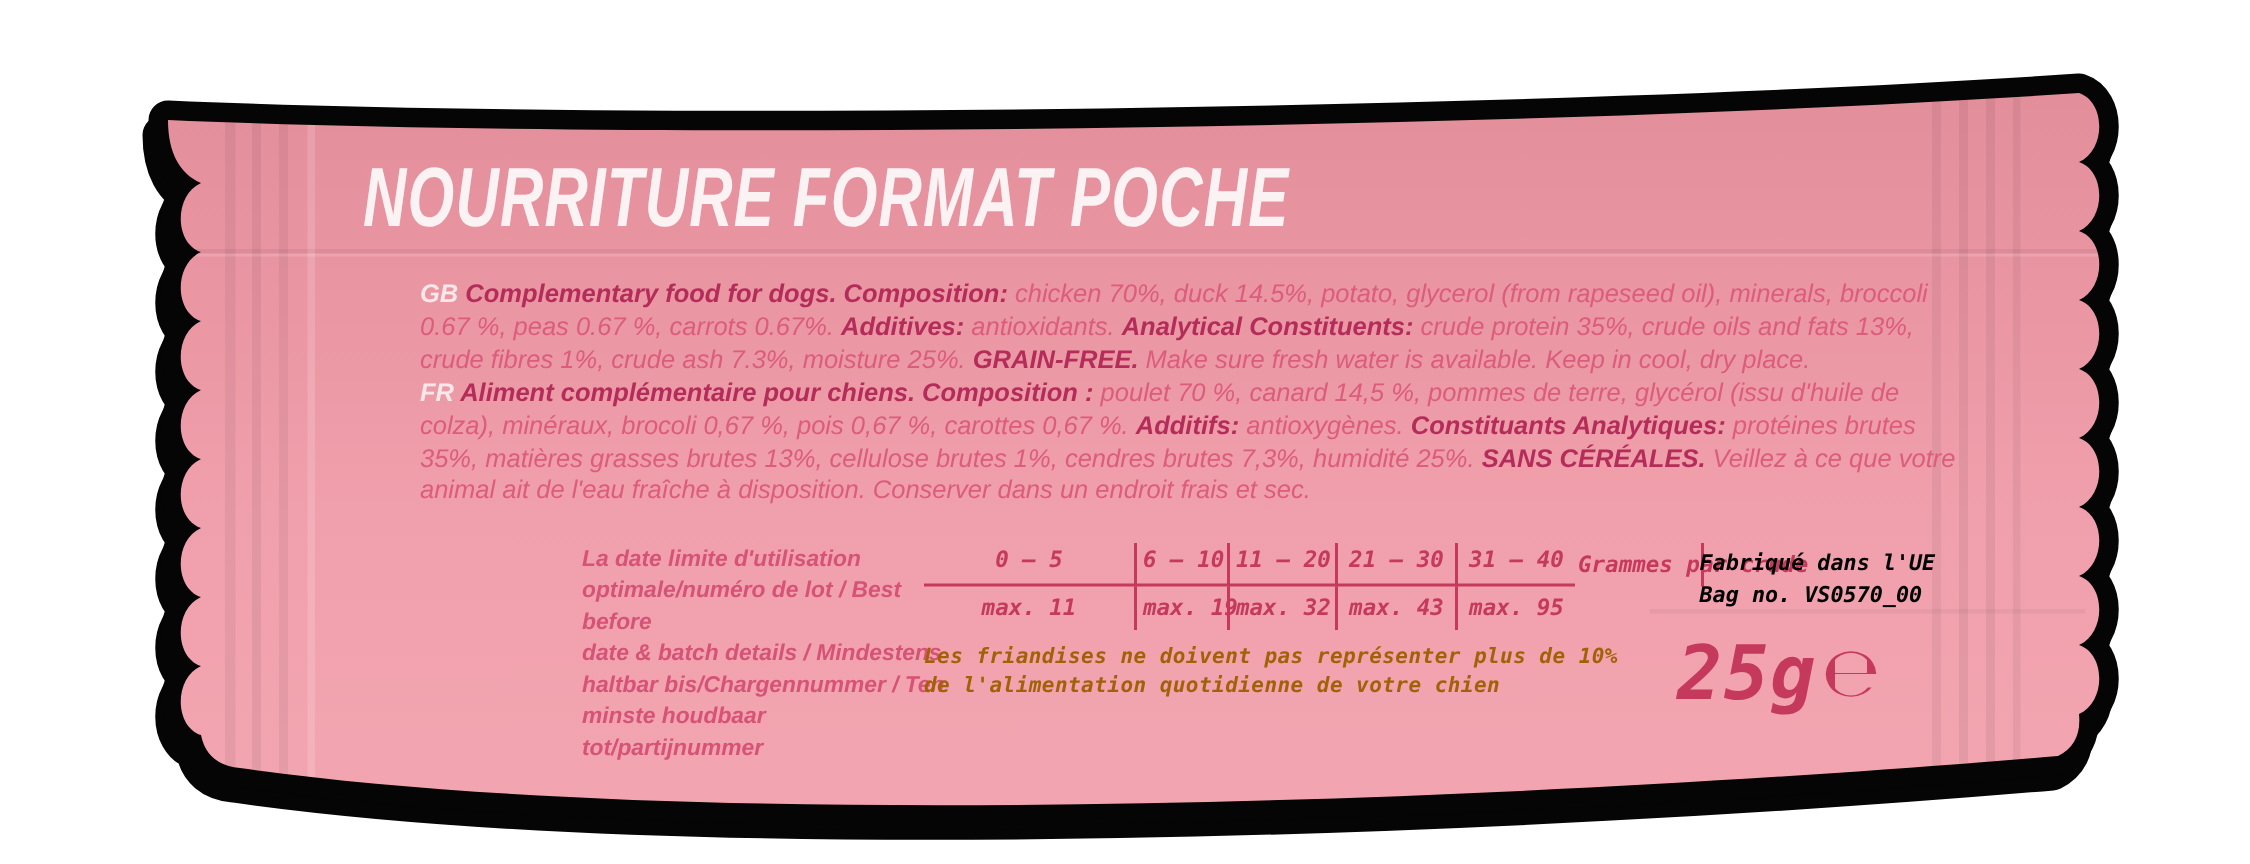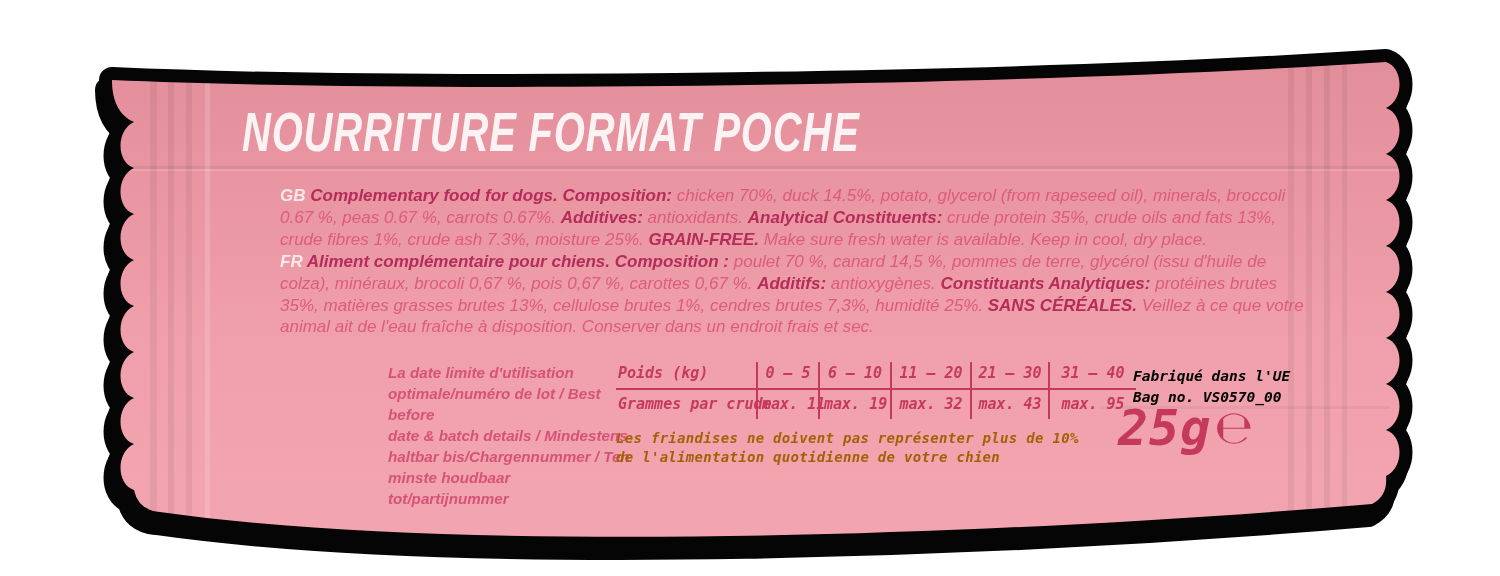--- a/index.html
+++ b/index.html
@@ -77,21 +77,21 @@
   
   .origin{
     left:1133px;top:366px;
     font-family:"DejaVu Sans Mono", monospace;
     font-size:14.5px;line-height:20.5px;font-weight:700;
     color:#000000;white-space:nowrap;
   }
 
   
   .weight{
-    left:1118px;top:399px;
+    left:1118px;top:420px;
     font-family:"DejaVu Sans Mono", monospace;
     font-size:50px;font-weight:700;color:#c5395d;
     letter-spacing:1px;white-space:nowrap;
   }
   .weight .esign{
     font-family:"DejaVu Sans", sans-serif;
     font-weight:400;font-size:46px;
     position:relative;top:-2px;margin-left:3px;color:#c5395d;
   }
 </style>
@@ -151,21 +151,20 @@
 
   <div class="abs para para-fr"><span class="seg-w">FR </span><span class="seg-b">Aliment complémentaire pour chiens. Composition :</span><span class="seg-r"> poulet 70 %, canard 14,5 %, pommes de terre, glycérol (issu d'huile de colza), minéraux, brocoli 0,67 %, pois 0,67 %, carottes 0,67 %. </span><span class="seg-b">Additifs:</span><span class="seg-r"> antioxygènes. </span><span class="seg-b">Constituants Analytiques:</span><span class="seg-r"> protéines brutes 35%, matières grasses brutes 13%, cellulose brutes 1%, cendres brutes 7,3%, humidité 25%. </span><span class="seg-b">SANS CÉRÉALES.</span><span class="seg-r"> Veillez à ce que votre animal ait de l'eau fraîche à disposition. Conserver dans un endroit frais et sec.</span></div>
 
   <div class="abs batch">La date limite d'utilisation
 optimale/numéro de lot  / Best before
 date &amp; batch details / Mindestens
 haltbar bis/Chargennummer / Ten
 minste houdbaar tot/partijnummer</div>
 
   <div class="abs ftable">
-    <div class="cell head first">Poids (kg)</div>
     <div class="cell head">0 – 5</div>
     <div class="cell head">6 – 10</div>
     <div class="cell head">11 – 20</div>
     <div class="cell head">21 – 30</div>
     <div class="cell head last">31 – 40</div>
     <div class="cell body first">Grammes par crude</div>
     <div class="cell body">max. 11</div>
     <div class="cell body">max. 19</div>
     <div class="cell body">max. 32</div>
     <div class="cell body">max. 43</div>

